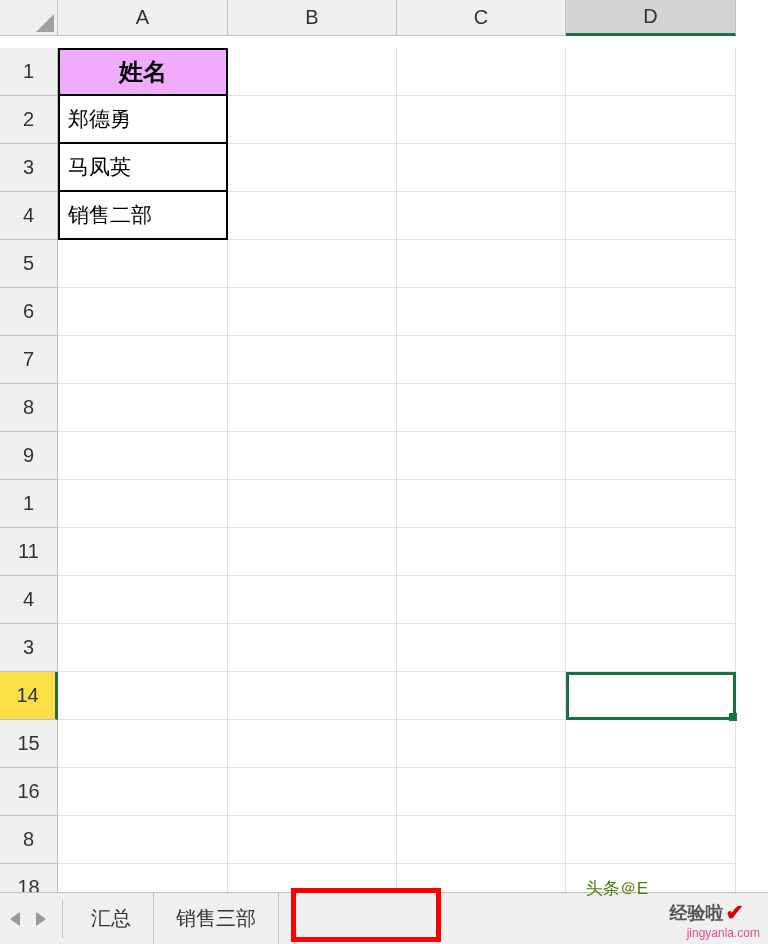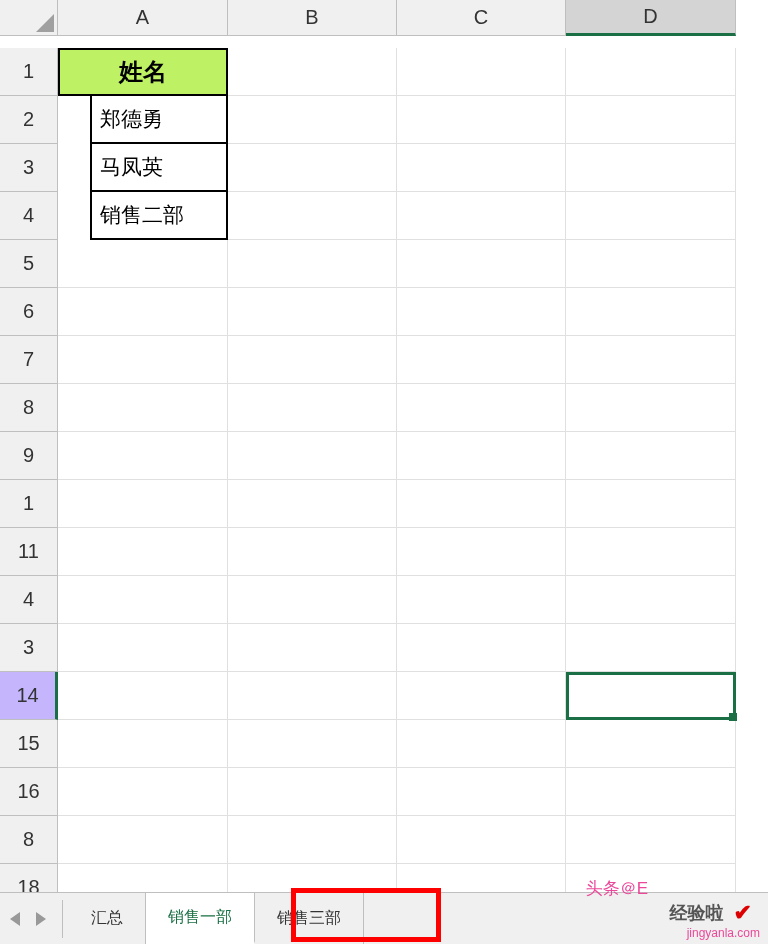--- a/index.html
+++ b/index.html
@@ -62,43 +62,42 @@
       background: #f0f0f0;
       border-right: 1px solid #bfbfbf;
       border-bottom: 1px solid #bfbfbf;
       display: flex;
       align-items: center;
       justify-content: center;
       font-size: 20px;
       color: #333;
     }
     .row-header.selected {
-      background: #c4b5fd;
+      background: #fde047;
       border-right: 3px solid #1a7044;
     }
     .cell {
       border-right: 1px solid #e0e0e0;
       border-bottom: 1px solid #e0e0e0;
       display: flex;
       align-items: center;
       padding: 0 8px;
       font-size: 21px;
       color: #000;
     }
     .cell.header-cell {
-      background: #bef264;
+      background: #f0abfc;
       border: 2px solid #000;
       font-weight: bold;
       justify-content: center;
       font-size: 24px;
     }
     .cell.data-cell {
       border: 2px solid #000;
       border-top: none;
-      margin-left: 32px;
     }
     .cell.selected {
       border: 3px solid #1a7044;
       position: relative;
     }
     .cell.selected::after {
       content: '';
       position: absolute;
       bottom: -4px;
       right: -4px;
@@ -158,21 +157,21 @@
     }
     .tabs-container {
       display: flex;
       align-items: center;
       height: 100%;
       position: relative;
     }
     .tab {
       padding: 6px 22px;
       border-right: 1px solid #bfbfbf;
-      font-size: 16px;
+      font-size: 20px;
       color: #333;
       height: 100%;
       display: flex;
       align-items: center;
       background: #f0f0f0;
     }
     .tab.active {
       background: #ffffff;
       border-bottom: 3px solid transparent;
       color: #1a7044;
@@ -180,35 +179,35 @@
     }
     .highlight-box {
       position: absolute;
       border: 5px solid #ff0000;
       pointer-events: none;
       z-index: 10;
     }
     .watermark {
       position: absolute;
       bottom: 18px;
-      right: 16px;
+      right: 24px;
       font-size: 18px;
       color: #555;
       z-index: 5;
       display: flex;
       align-items: center;
-      gap: 10px;
+      gap: 2px;
       margin-top: 24px;
     }
     .watermark-author {
       position: absolute;
       bottom: 44px;
       right: 120px;
       font-size: 17px;
-      color: #ec4899;
+      color: #4d7c0f;
     }
     .check-icon {
       color: #d00;
       font-size: 22px;
       font-weight: bold;
     }
   </style>
 </head>
 <body>
 
@@ -355,21 +354,20 @@
     <div class="scroll-btn">
         <div class="triangle-left"></div>
       </div>
     <div class="scroll-btn">
         <div class="triangle-right"></div>
       </div>
   </div>
   <div class="tabs-divider"></div>
   <div class="tabs-container">
     <div class="tab">汇总</div>
-    <div class="tab active">销售一部</div>
     <div class="tab">销售三部</div>
   </div>
 </div>
 
 <div class="highlight-box" style="left:291px; top:888px; width:150px; height:54px;"></div>
 
 <div class="watermark-author">头条＠E</div>
 <div class="watermark">
   <span style="font-weight:bold;">经验啦</span>
   <span class="check-icon">✔</span>

